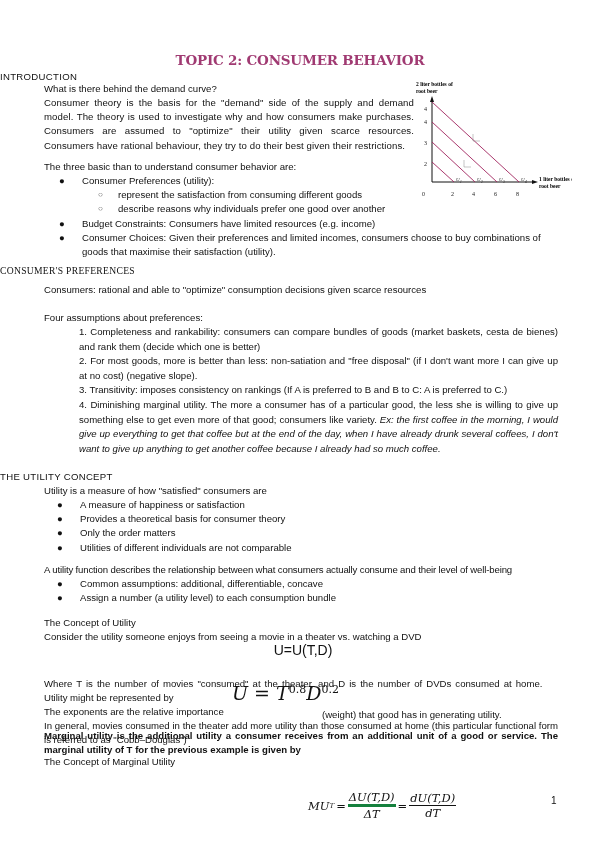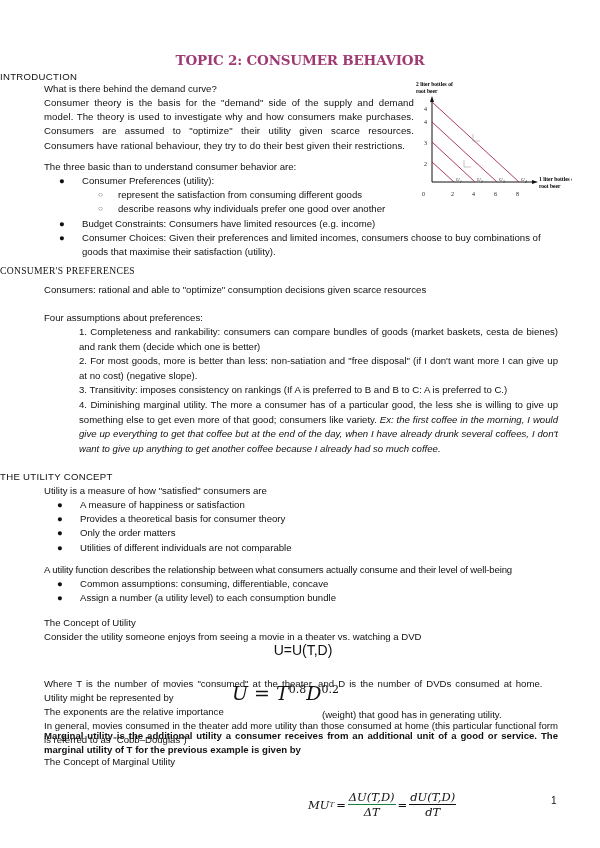--- a/index.html
+++ b/index.html
@@ -116,21 +116,21 @@
       <li><span class="dot">●</span><span>A measure of happiness or satisfaction</span></li>
       <li><span class="dot">●</span><span>Provides a theoretical basis for consumer theory</span></li>
       <li><span class="dot">●</span><span>Only the order matters</span></li>
       <li><span class="dot">●</span><span>Utilities of different individuals are not comparable</span></li>
     </ul>
   </div>
 
   <div class="abs para line" style="top:563px; letter-spacing:-0.15px;">A utility function describes the relationship between what consumers actually consume and their level of well-being</div>
   <div class="abs" style="left:80px; top:577px; width:480px;">
     <ul class="bul" style="line-height:14.6px;">
-      <li><span class="dot">●</span><span>Common assumptions: consuming, differentiable, concave</span></li>
+      <li><span class="dot">●</span><span>Common assumptions: additional, differentiable, concave</span></li>
       <li><span class="dot">●</span><span>Assign a number (a utility level) to each consumption bundle</span></li>
     </ul>
   </div>
 
   <div class="abs para line" style="top:630px;">Consider the utility someone enjoys from seeing a movie in a theater vs. watching a DVD</div>
   <div class="abs para" style="top:616px;">The Concept of Utility</div>
   <div class="abs" style="left:0; width:600px; top:642px; text-align:center; font-size:14px; padding-left:6px;">U=U(T,D)</div>
 
   <div class="abs para line" style="top:677px; word-spacing:1.4px;">Where T is the number of movies "consumed" at the theater, and D is the number of DVDs consumed at home.</div>
   <div class="abs para line" style="top:691px;">Utility might be represented by</div>
@@ -144,21 +144,21 @@
   <div class="abs para just" style="top:719px; line-height:14.4px;">In general, movies consumed in the theater add more utility than those consumed at home (this particular functional form is referred to as "Cobb–Douglas")</div>
 
   <div class="abs para" style="top:755px;">The Concept of Marginal Utility</div>
   <div class="abs para just" style="top:729px; line-height:14.4px;font-weight:bold;">Marginal utility is the additional utility a consumer receives from an additional unit of a good or service. The marginal utility of T for the previous example is given by</div>
 
   <div class="abs math" style="left:308px; top:790px; font-size:11.5px; display:flex; align-items:center;">
     <span>MU</span>
       <sub style="font-size:7px;">T</sub>
     <span style="font-style:normal; margin:0 2px;">=</span>
     <span style="display:inline-flex; flex-direction:column; align-items:center;">
-      <span style="border-bottom:1px solid #15803d; padding:0 1px;">ΔU(T,D)</span>
+      <span style="border-bottom:3px solid #15803d; padding:0 1px;">ΔU(T,D)</span>
       <span>ΔT</span>
     </span>
     <span style="font-style:normal; margin:0 2px;">=</span>
     <span style="display:inline-flex; flex-direction:column; align-items:center;">
       <span style="border-bottom:1px solid #111; padding:0 1px;">dU(T,D)</span>
       <span>dT</span>
     </span>
   </div>
 
   <div class="num">1</div>

